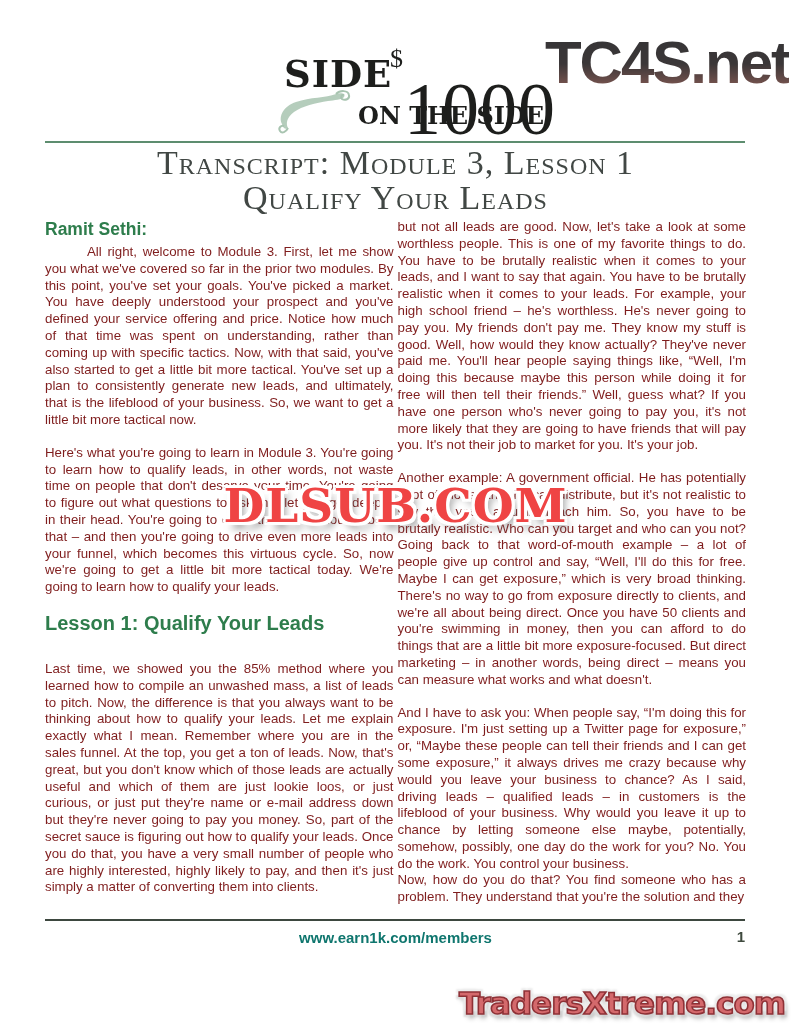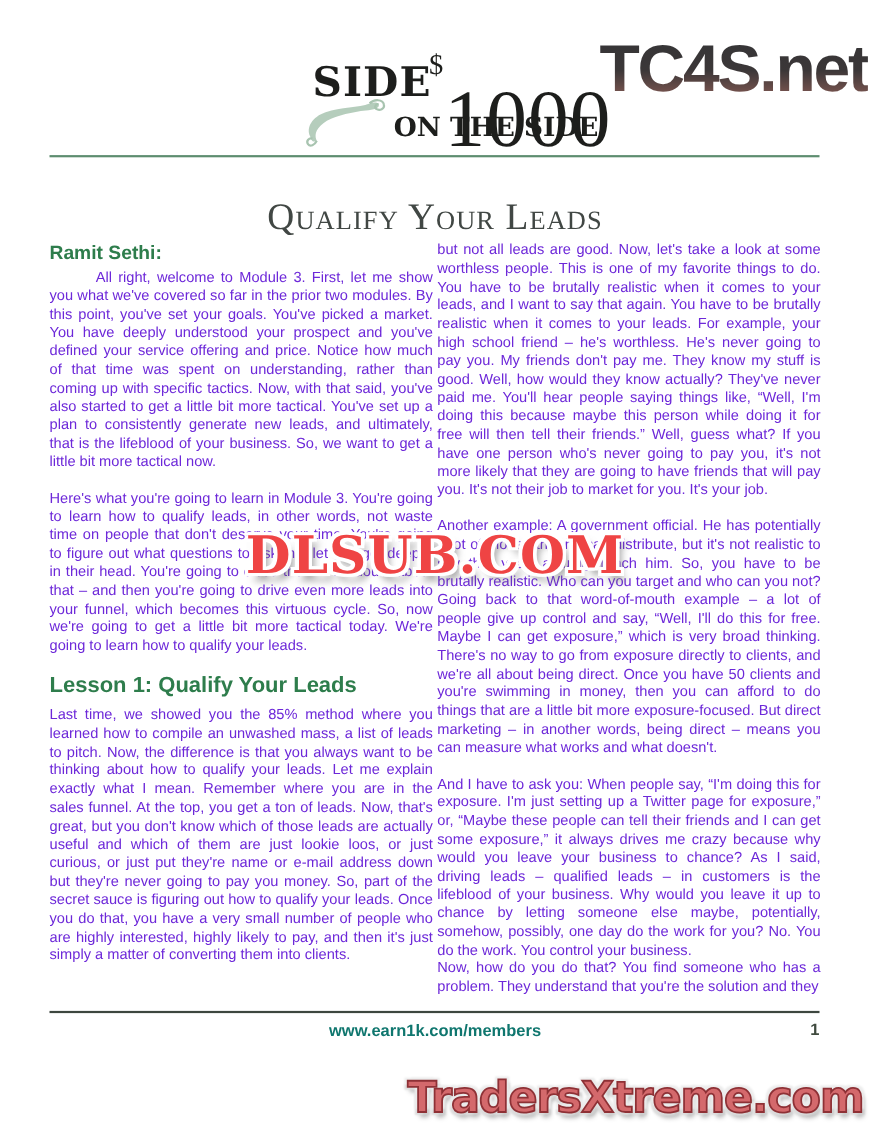--- a/index.html
+++ b/index.html
@@ -28,21 +28,21 @@
     color:#ef4444;
     white-space:nowrap;
     text-shadow:
       -3px -3px 0 #fff, 3px -3px 0 #fff, -3px 3px 0 #fff, 3px 3px 0 #fff,
       -3px 0 0 #fff, 3px 0 0 #fff, 0 -3px 0 #fff, 0 3px 0 #fff,
       5px 7px 7px rgba(100,100,100,.55);
   }
   .wm-bottom{
     position:absolute;bottom:3px;right:6px;
     font-family:"DejaVu Sans",sans-serif;
-    font-weight:700;font-size:39px;letter-spacing:-1px;
+    font-weight:700;font-size:31px;letter-spacing:-1px;
     color:#d4696c;
     -webkit-text-stroke:1.6px #8e3136;
     white-space:nowrap;
     text-shadow:
       -3px -3px 2px #ececec, 3px -3px 2px #ececec,
       -3px 3px 2px #dcdcdc, 3px 3px 2px #cfcfcf,
       2px 4px 5px #a8a8a8;
   }
 
   
@@ -85,31 +85,31 @@
 
   
   .columns{
     position:absolute;top:219px;left:45px;right:45px;
     display:flex;gap:4px;
   }
   .col{flex:1;min-width:0;}
   .col p{
     margin:0 0 16px 0;
     font-size:13.3px;line-height:16.8px;
-    text-align:justify;color:#6d28d9;
+    text-align:justify;color:#7f1d1d;
   }
   .col p.first-indent{text-indent:42px;}
   .col p.nogap{margin:0;}
   .col p.tightgap{margin:0 0 0 0;}
   h2.speaker{
     margin:0 0 4px 0;
     font-size:17.5px;font-weight:700;color:#2e7d4c;
   }
   h2.lesson{
-    margin:4px 0 7px 0;
+    margin:4px 0 26px 0;
     font-size:20px;font-weight:700;color:#2e7d4c;
   }
 
   
   .footer-rule{
     position:absolute;top:919px;left:45px;right:46px;height:2px;
     background:#3d473f;
   }
   .footer-url{
     position:absolute;top:929px;left:0;width:100%;text-align:center;
@@ -134,21 +134,21 @@
       <path d="M12 42 C10 46 6 48 4 45 C2 42 5 39 8 40" fill="none" stroke="#a8c4b0" stroke-width="2"></path>
     </svg>
     <span class="logo-earn">SIDE</span>
     <span class="logo-dollar">$</span>
     <span class="logo-amount">1000</span>
     <span class="logo-tagline">ON THE SIDE</span>
   </div>
 
   <div class="header-rule"></div>
 
-  <h1 class="doc-title"><br><span>Qualify Your Leads</span></h1>
+  <h1 class="doc-title"><span>Transcript: Module 3, Lesson 1</span><br><span>Qualify Your Leads</span></h1>
 
   <div class="columns">
 
     <div class="col">
       <h2 class="speaker">Ramit Sethi:</h2>
       <p class="first-indent">All right, welcome to Module 3.  First, let me show you what we've covered so far in the prior two modules.  By this point, you've set your goals.  You've picked a market.  You have deeply understood your prospect and you've defined your service offering and price.  Notice how much of that time was spent on understanding, rather than coming up with specific tactics.  Now, with that said, you've also started to get a little bit more tactical.  You've set up a plan to consistently generate new leads, and ultimately, that is the lifeblood of your business.  So, we want to get a little bit more tactical now.</p>
       <p>Here's what you're going to learn in Module 3.  You're going to learn how to qualify leads, in other words, not waste time on people that don't deserve your time.  You're going to figure out what questions to ask that let you get deeper in their head.  You're going to close them – no doubt about that – and then you're going to drive even more leads into your funnel, which becomes this virtuous cycle.  So, now we're going to get a little bit more tactical today.  We're going to learn how to qualify your leads.</p>
       <h2 class="lesson">Lesson 1: Qualify Your Leads</h2>
       <p>Last time, we showed you the 85% method where you learned how to compile an unwashed mass, a list of leads to pitch.  Now, the difference is that you always want to be thinking about how to qualify your leads.  Let me explain exactly what I mean.  Remember where you are in the sales funnel.  At the top, you get a ton of leads.  Now, that's great, but you don't know which of those leads are actually useful and which of them are just lookie loos, or just curious, or just put they're name or e-mail address down but they're never going to pay you money.  So, part of the secret sauce is figuring out how to qualify your leads.  Once you do that, you have a very small number of people who are highly interested, highly likely to pay, and then it's just simply a matter of converting them into clients.</p>
     </div>

